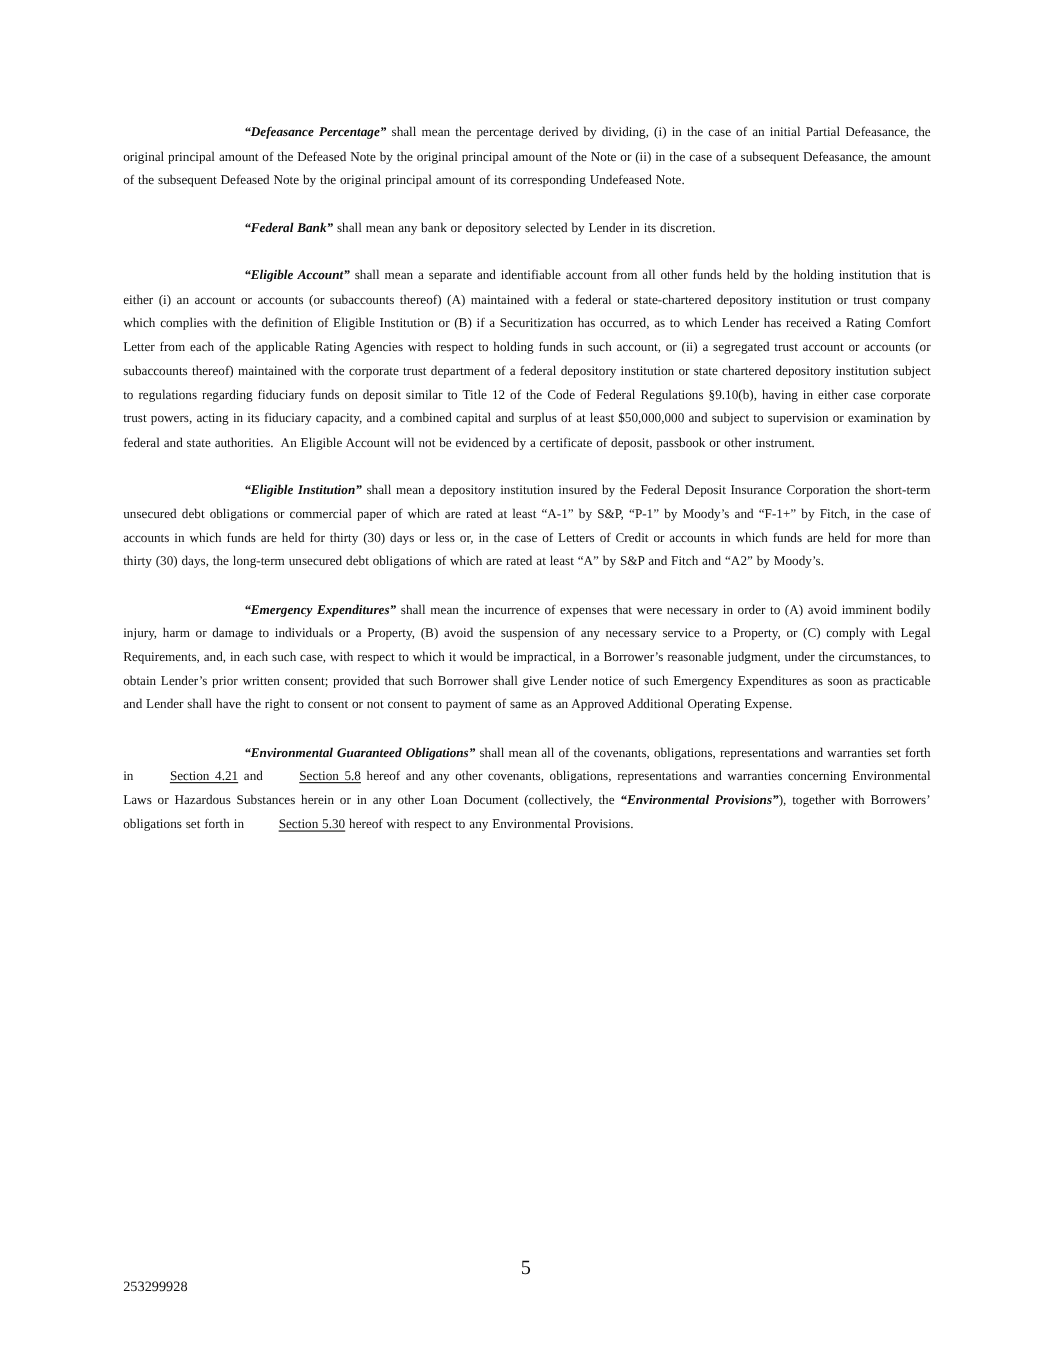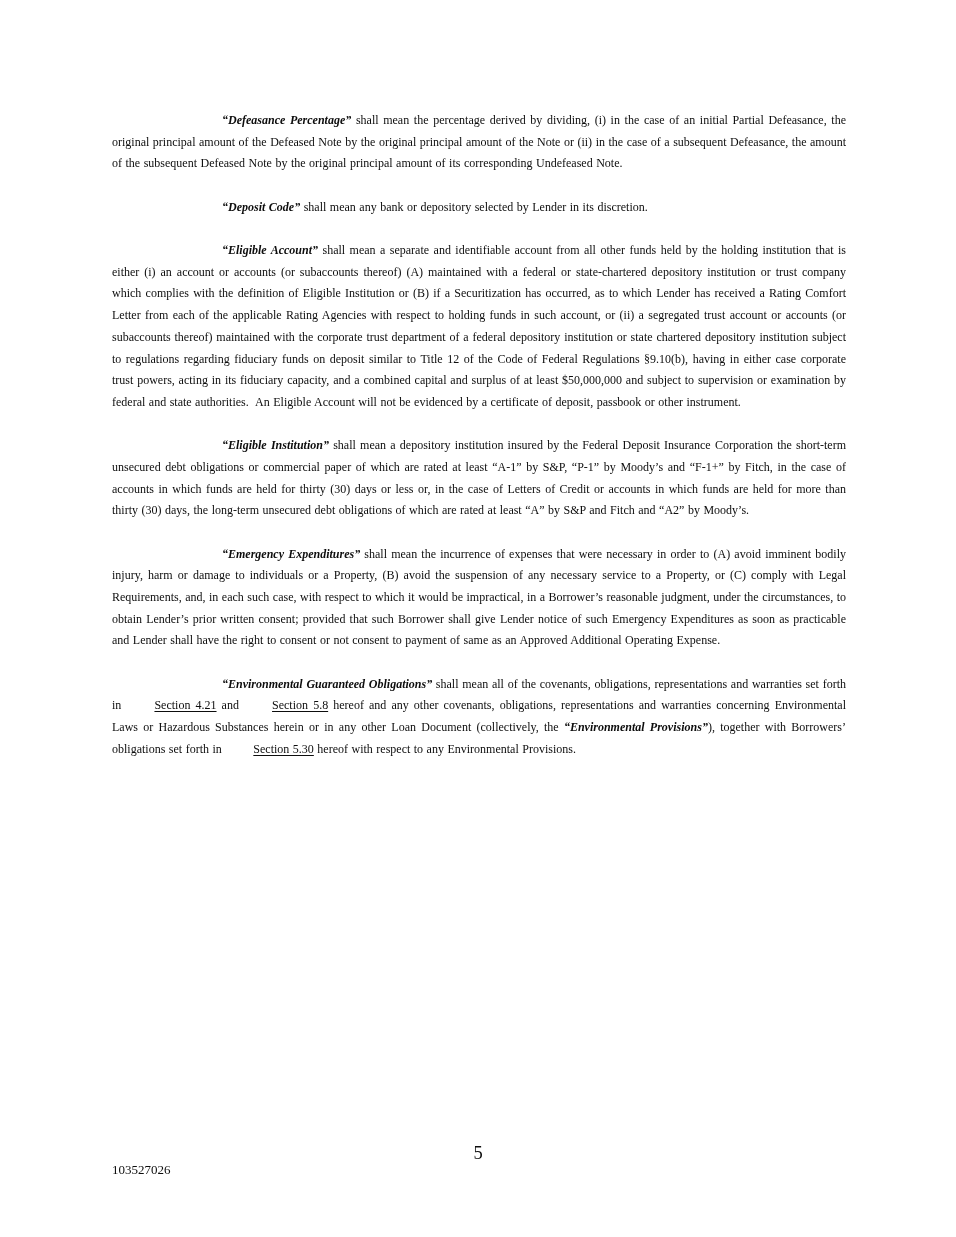--- a/index.html
+++ b/index.html
@@ -58,27 +58,27 @@
   }
 </style>
 </head>
 <body>
 
 <div class="page">
   <div class="content">
 
     <p class="para"><span class="term">“Defeasance Percentage”</span><span> shall mean the percentage derived by dividing, (i) in the case of an initial Partial Defeasance, the original principal amount of the Defeased Note by the original principal amount of the Note or (ii) in the case of a subsequent Defeasance, the amount of the subsequent Defeased Note by the original principal amount of its corresponding Undefeased Note.</span></p>
 
-    <p class="para"><span class="term">“Deposit Code”</span><span> shall mean any bank or depository selected by Lender in its discretion.</span></p>
+    <p class="para"><span class="term">“Federal Bank”</span><span> shall mean any bank or depository selected by Lender in its discretion.</span></p>
 
     <p class="para"><span class="term">“Eligible Account”</span><span> shall mean a separate and identifiable account from all other funds held by the holding institution that is either (i) an account or accounts (or subaccounts thereof) (A) maintained with a federal or state-chartered depository institution or trust company which complies with the definition of Eligible Institution or (B) if a Securitization has occurred, as to which Lender has received a Rating Comfort Letter from each of the applicable Rating Agencies with respect to holding funds in such account, or (ii) a segregated trust account or accounts (or subaccounts thereof) maintained with the corporate trust department of a federal depository institution or state chartered depository institution subject to regulations regarding fiduciary funds on deposit similar to Title 12 of the Code of Federal Regulations §9.10(b), having in either case corporate trust powers, acting in its fiduciary capacity, and a combined capital and surplus of at least $50,000,000 and subject to supervision or examination by federal and state authorities.&nbsp; An Eligible Account will not be evidenced by a certificate of deposit, passbook or other instrument.</span></p>
 
     <p class="para"><span class="term">“Eligible Institution”</span><span> shall mean a depository institution insured by the Federal Deposit Insurance Corporation the short-term unsecured debt obligations or commercial paper of which are rated at least “A-1” by S&amp;P, “P-1” by Moody’s and “F-1+” by Fitch, in the case of accounts in which funds are held for thirty (30) days or less or, in the case of Letters of Credit or accounts in which funds are held for more than thirty (30) days, the long-term unsecured debt obligations of which are rated at least “A” by S&amp;P and Fitch and “A2” by Moody’s.</span></p>
 
     <p class="para"><span class="term">“Emergency Expenditures”</span><span> shall mean the incurrence of expenses that were necessary in order to (A) avoid imminent bodily injury, harm or damage to individuals or a Property, (B) avoid the suspension of any necessary service to a Property, or (C) comply with Legal Requirements, and, in each such case, with respect to which it would be impractical, in a Borrower’s reasonable judgment, under the circumstances, to obtain Lender’s prior written consent; provided that such Borrower shall give Lender notice of such Emergency Expenditures as soon as practicable and Lender shall have the right to consent or not consent to payment of same as an Approved Additional Operating Expense.</span></p>
 
     <p class="para"><span class="term">“Environmental Guaranteed Obligations”</span><span> shall mean all of the covenants, obligations, representations and warranties set forth in </span><span class="u">Section 4.21</span><span> and </span><span class="u">Section 5.8</span><span> hereof and any other covenants, obligations, representations and warranties concerning Environmental Laws or Hazardous Substances herein or in any other Loan Document (collectively, the </span><span class="term">“Environmental Provisions”</span><span>), together with Borrowers’ obligations set forth in </span><span class="u">Section 5.30</span><span> hereof with respect to any Environmental Provisions.</span></p>
 
   </div>
 
   <div class="page-number">5</div>
-  <div class="doc-number">103527026</div>
+  <div class="doc-number">253299928</div>
 </div>
 
 </body></html>

